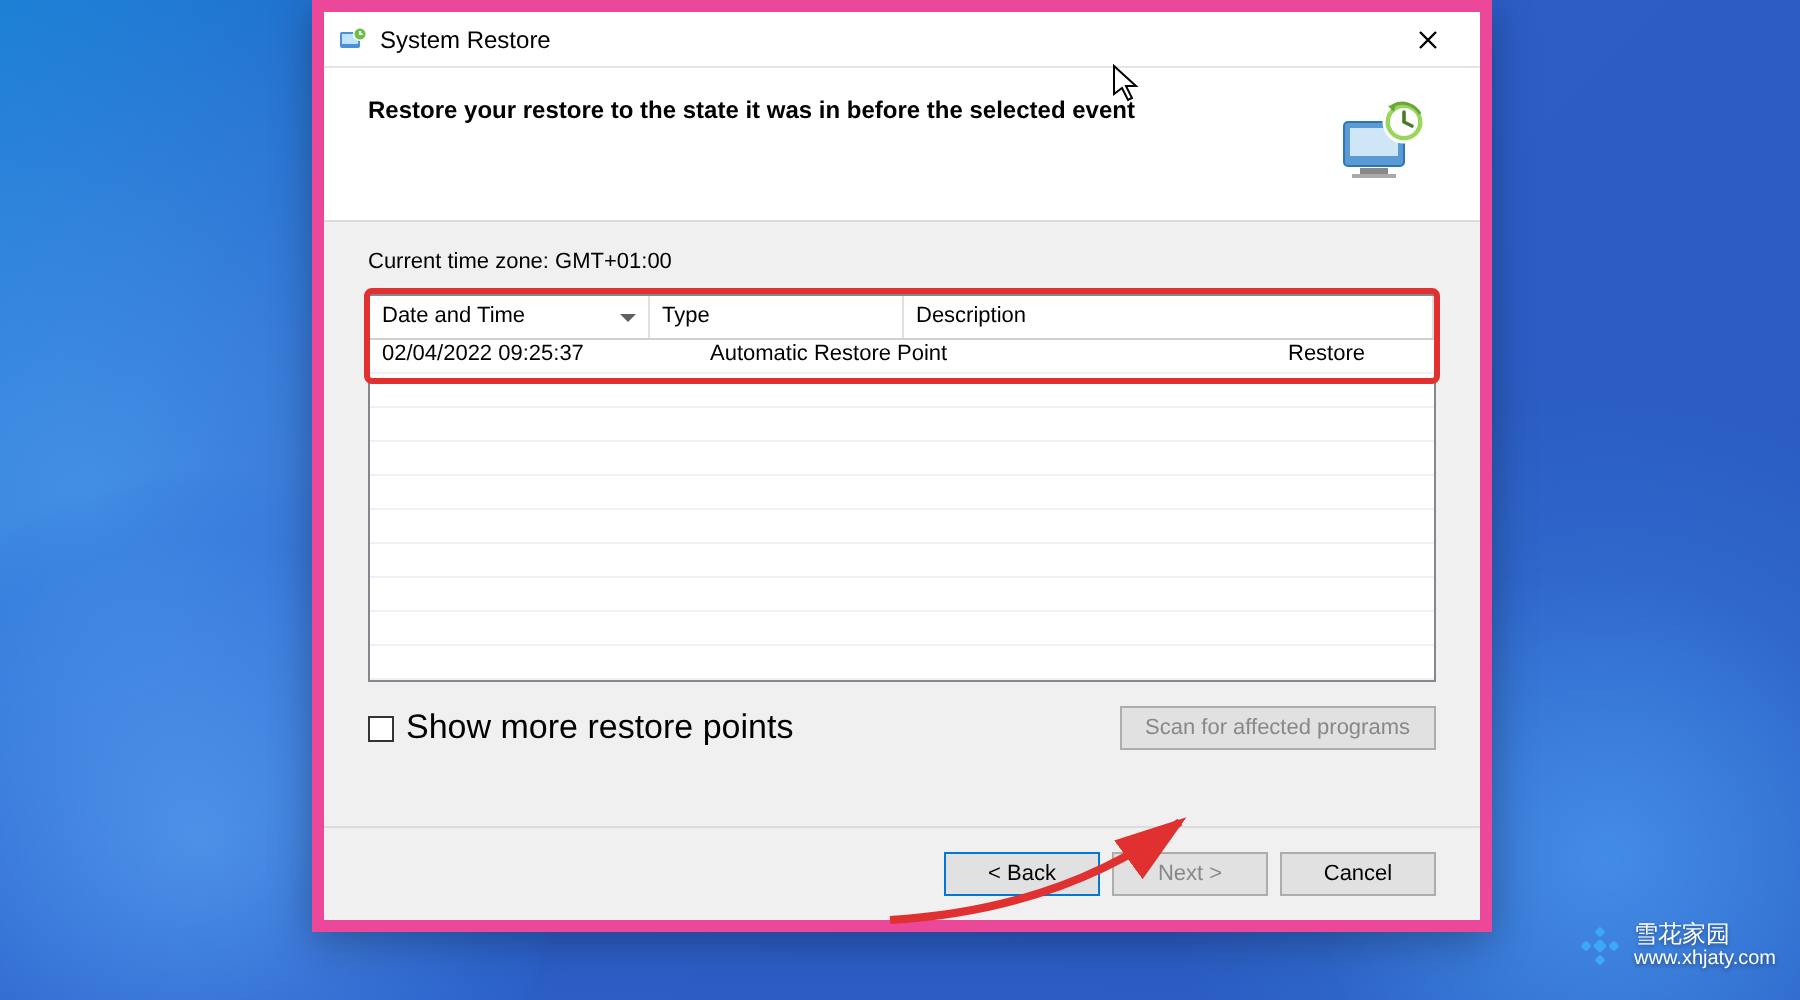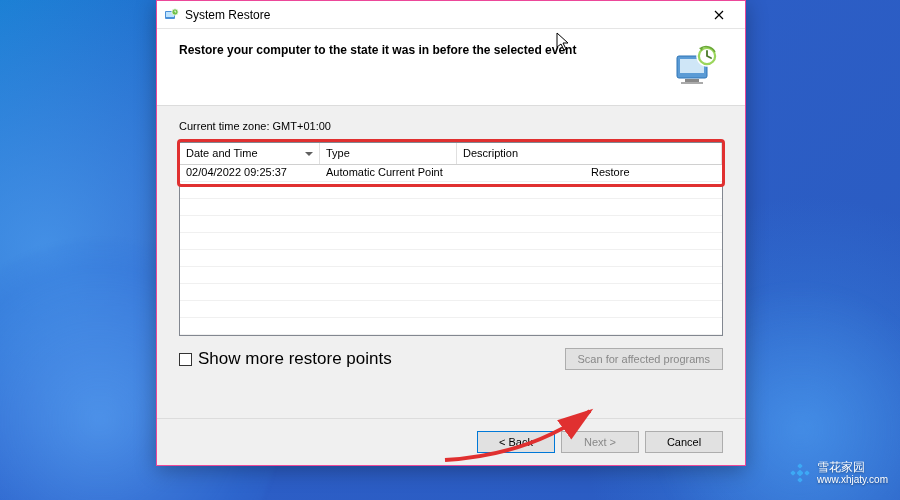--- a/index.html
+++ b/index.html
@@ -42,21 +42,21 @@
       border-radius: 50%;
       filter: blur(3px);
     }
     .window {
       position: absolute;
       left: 156px;
       top: 0;
       width: 590px;
       height: 466px;
       background: #f0f0f0;
-      border: 1px solid #ec4899;
+      border: 6px solid #ec4899;
       box-shadow: 0 4px 20px rgba(0,0,0,0.3);
       display: flex;
       flex-direction: column;
     }
     .titlebar {
       height: 28px;
       background: #fff;
       display: flex;
       align-items: center;
       padding: 0 6px;
@@ -144,20 +144,21 @@
       right: 6px;
       top: 9px;
       border-left: 4px solid transparent;
       border-right: 4px solid transparent;
       border-top: 4px solid #606060;
     }
     .trow {
       display: flex;
       height: 17px;
       border-bottom: 1px solid #f0f0f0;
+      gap: 24px;
     }
     .td {
       font-size: 11px;
       padding: 1px 6px;
       color: #000;
     }
     .col-dt { width: 140px; }
     .col-desc { width: 265px; }
     .col-type { flex: 1; }
     .highlight-box {
@@ -285,21 +286,21 @@
     </span>
     <span class="title-text">System Restore</span>
     <div class="close-btn">
       <svg width="10" height="10" viewBox="0 0 10 10">
         <path d="M1 1 L9 9 M9 1 L1 9" stroke="#000" stroke-width="1.2"></path>
       </svg>
     </div>
   </div>
 
   <div class="header">
-    <div class="header-text">Restore your computer to the state it was in before the selected event</div>
+    <div class="header-text">Restore your restore to the state it was in before the selected event</div>
     <div class="header-graphic">
       <svg width="50" height="44" viewBox="0 0 50 44">
         <rect x="6" y="14" width="30" height="22" rx="2" fill="#5b9bd5" stroke="#2e75b6" stroke-width="1"></rect>
         <rect x="9" y="17" width="24" height="14" fill="#cfe6f7"></rect>
         <rect x="14" y="37" width="14" height="3" fill="#888"></rect>
         <rect x="10" y="40" width="22" height="2" fill="#aaa"></rect>
         <circle cx="36" cy="14" r="10" fill="#9bd65c" stroke="#fff" stroke-width="1.5"></circle>
         <circle cx="36" cy="14" r="7" fill="#fff"></circle>
         <path d="M36 9 L36 14 L40 16" stroke="#4a7a2a" stroke-width="1.8" fill="none" stroke-linecap="round"></path>
         <path d="M30 6 A10 10 0 0 1 44 10" stroke="#6aa838" stroke-width="1.5" fill="none"></path>
@@ -313,21 +314,21 @@
 
     <div class="table-wrap">
       <div class="highlight-box"></div>
       <div class="thead">
         <div class="th col-dt sort">Date and Time</div>
         <div class="th col-type">Type</div>
         <div class="th col-desc">Description</div>
       </div>
       <div class="trow">
         <div class="td col-dt">02/04/2022 09:25:37</div>
-        <div class="td col-desc">Automatic Current Point</div>
+        <div class="td col-desc">Automatic Restore Point</div>
         <div class="td col-type">Restore</div>
       </div>
       <div class="trow"></div>
       <div class="trow"></div>
       <div class="trow"></div>
       <div class="trow"></div>
       <div class="trow"></div>
       <div class="trow"></div>
       <div class="trow"></div>
       <div class="trow"></div>

